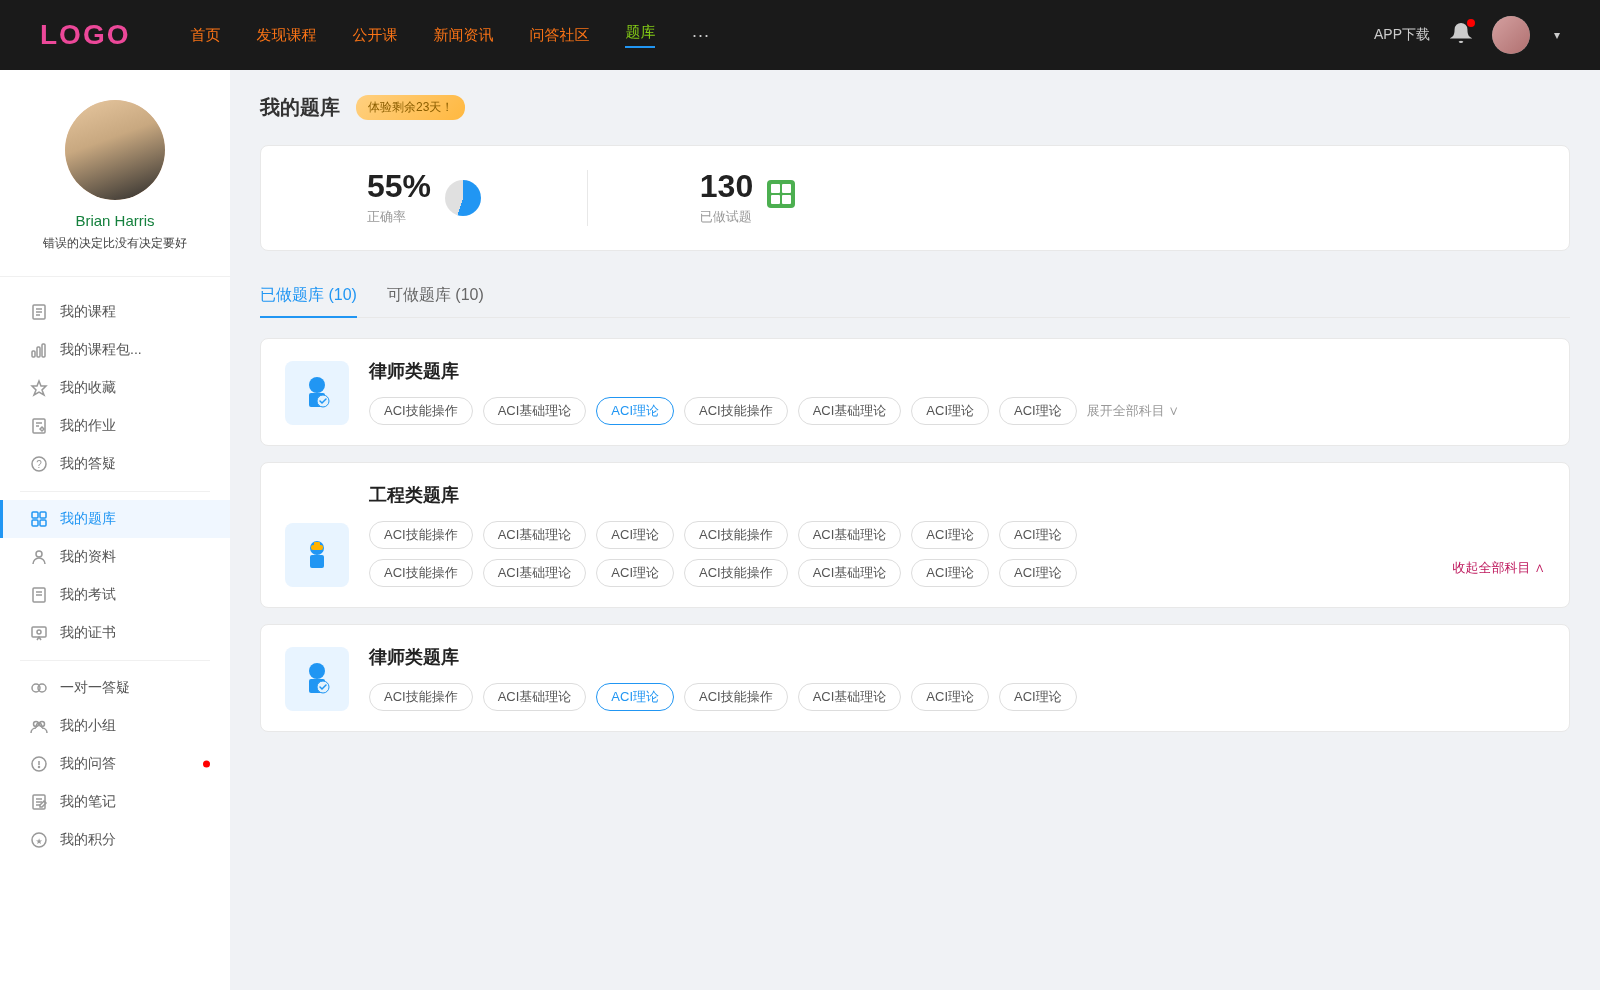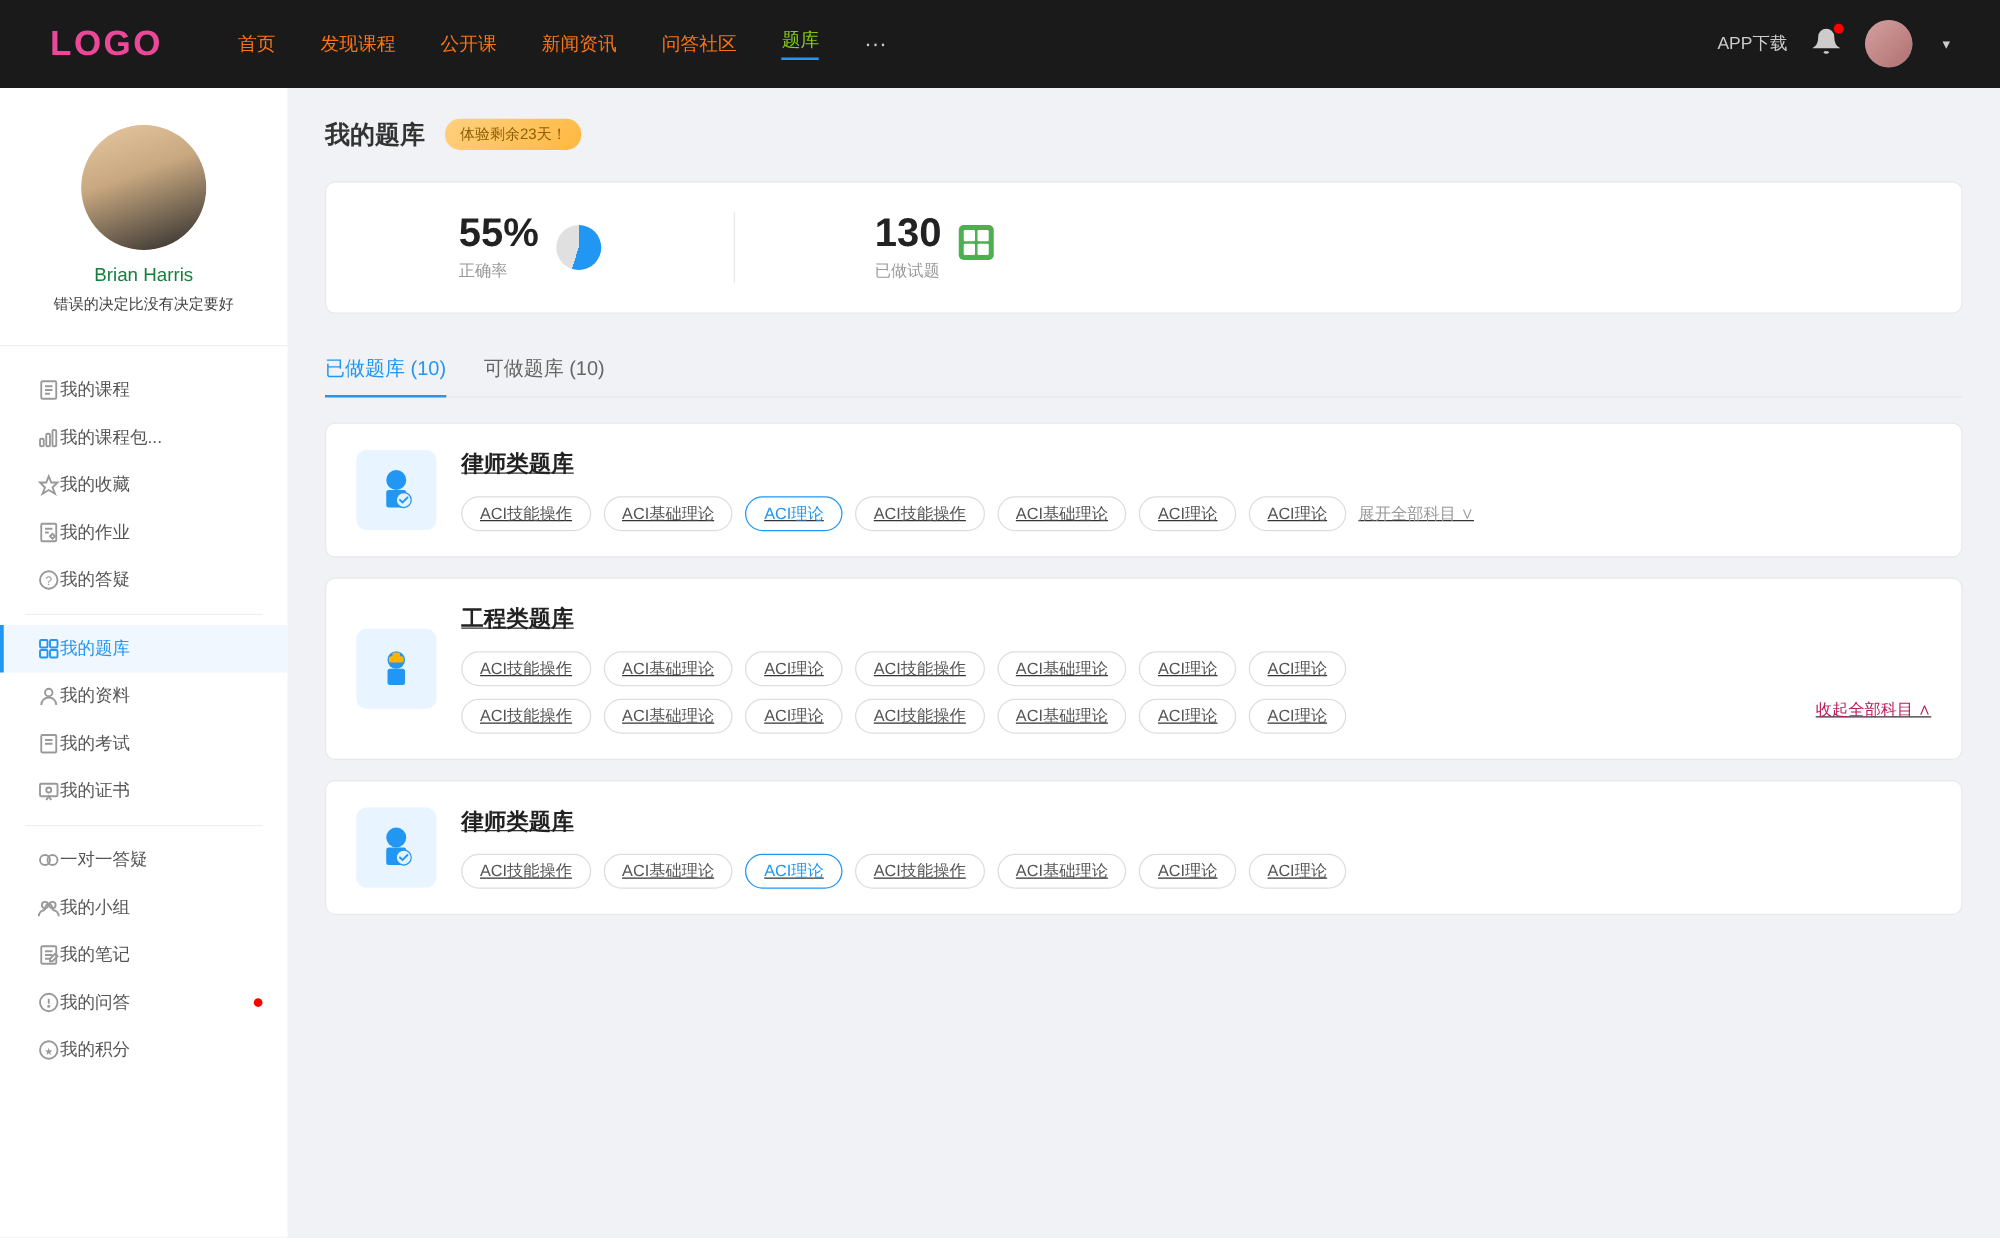--- a/index.html
+++ b/index.html
@@ -24,21 +24,21 @@
     
     .page-wrapper { margin-top: 70px; display: flex; min-height: calc(100vh - 70px); background: #f0f2f5; }
 
     
     .sidebar { width: 230px; background: white; padding: 30px 0; flex-shrink: 0; }
     .profile-section { display: flex; flex-direction: column; align-items: center; padding: 0 20px 24px; border-bottom: 1px solid #f0f0f0; }
     .profile-avatar { width: 100px; height: 100px; border-radius: 50%; background: linear-gradient(135deg, #e8c8a8, #c8a890); overflow: hidden; display: flex; align-items: center; justify-content: center; margin-bottom: 12px; }
     .profile-name { font-size: 15px; color: #15803d; font-weight: 500; margin-bottom: 6px; }
     .profile-motto { font-size: 12px; color: #404040; text-align: center; }
     .sidebar-menu { padding: 16px 0; }
-    .menu-item { display: flex; align-items: center; padding: 10px 30px; cursor: pointer; font-size: 14px; color: #555; position: relative; }
+    .menu-item { display: flex; align-items: center; padding: 10px 30px; cursor: pointer; font-size: 14px; color: #555; gap: 12px; position: relative; }
     .menu-item.active { color: #2196f3; background: #f0f7ff; }
     .menu-item.active::before { content: ''; position: absolute; left: 0; top: 0; bottom: 0; width: 3px; background: #2196f3; }
     .menu-icon { width: 18px; height: 18px; color: #999; flex-shrink: 0; }
     .menu-item.active .menu-icon { color: #2196f3; }
     .menu-dot { width: 7px; height: 7px; background: red; border-radius: 50%; position: absolute; right: 20px; top: 50%; transform: translateY(-50%); }
     .menu-divider { height: 1px; background: #f0f0f0; margin: 8px 20px; }
 
     
     .main-content { flex: 1; padding: 24px 30px; }
     .page-header { display: flex; align-items: center; gap: 16px; margin-bottom: 24px; }
@@ -54,21 +54,21 @@
     .stat-label { font-size: 13px; color: #999; }
     .stat-icon { width: 36px; height: 36px; flex-shrink: 0; }
 
     
     .tabs-row { display: flex; gap: 30px; margin-bottom: 20px; border-bottom: 1px solid #e8e8e8; }
     .tab { padding: 10px 0; font-size: 16px; cursor: pointer; color: #666; border-bottom: 2px solid transparent; margin-bottom: -1px; }
     .tab.active { color: #2196f3; border-bottom: 2px solid #2196f3; font-weight: 500; }
 
     
     .qbank-card { background: white; border: 1px solid #e8e8e8; border-radius: 8px; padding: 20px 24px; margin-bottom: 16px; }
-    .qbank-header { display: flex; align-items: center; gap: 20px; text-decoration: underline; }
+    .qbank-header { display: flex; align-items: flex-end; gap: 20px; }
     .qbank-icon-wrap { width: 64px; height: 64px; background: #e8f4ff; border-radius: 8px; display: flex; align-items: center; justify-content: center; flex-shrink: 0; }
     .qbank-info { flex: 1; }
     .qbank-title { font-size: 18px; font-weight: 600; color: #222; margin-bottom: 14px; }
     .qbank-tags { display: flex; flex-wrap: wrap; gap: 10px; align-items: center; }
     .tag { padding: 4px 14px; border: 1px solid #ddd; border-radius: 16px; font-size: 13px; color: #555; cursor: pointer; background: white; }
     .tag.active-tag { border-color: #2196f3; color: #2196f3; background: white; }
     .expand-link { color: #999; font-size: 13px; cursor: pointer; margin-left: auto; white-space: nowrap; }
     .qbank-tags-row2 { display: flex; flex-wrap: wrap; gap: 10px; margin-top: 10px; }
     .collapse-link { color: #be185d; font-size: 13px; cursor: pointer; margin-left: auto; white-space: nowrap; }
   </style>
@@ -232,43 +232,43 @@
               <circle cx="6" cy="7" r="2.5"></circle>
               <circle cx="12" cy="7" r="2.5"></circle>
               <path d="M1 16c0-2.8 2.2-5 5-5"></path>
               <path d="M17 16c0-2.8-2.2-5-5-5"></path>
               <path d="M6 11c0-2.8 1.3-5 3-5s3 2.2 3 5"></path>
             </svg>
         </span>
         <span>我的小组</span>
       </div>
 
+      <div class="menu-item" style="position:relative;">
+        <span class="menu-icon">
+          <svg viewBox="0 0 18 18" fill="none" stroke="currentColor" stroke-width="1.5">
+              <circle cx="9" cy="9" r="7"></circle>
+              <line x1="9" y1="6" x2="9" y2="10"></line>
+              <circle cx="9" cy="12" r="0.5" fill="currentColor"></circle>
+            </svg>
+        </span>
+        <span>我的问答</span>
+        <span class="menu-dot"></span>
+      </div>
+
       <div class="menu-item">
         <span class="menu-icon">
           <svg viewBox="0 0 18 18" fill="none" stroke="currentColor" stroke-width="1.5">
               <rect x="3" y="2" width="12" height="14" rx="1"></rect>
               <line x1="6" y1="6" x2="12" y2="6"></line>
               <line x1="6" y1="9" x2="12" y2="9"></line>
               <line x1="6" y1="12" x2="10" y2="12"></line>
               <path d="M10 12l4-4 2 2-4 4h-2v-2z"></path>
             </svg>
         </span>
         <span>我的笔记</span>
-      </div>
-
-      <div class="menu-item" style="position:relative;">
-        <span class="menu-icon">
-          <svg viewBox="0 0 18 18" fill="none" stroke="currentColor" stroke-width="1.5">
-              <circle cx="9" cy="9" r="7"></circle>
-              <line x1="9" y1="6" x2="9" y2="10"></line>
-              <circle cx="9" cy="12" r="0.5" fill="currentColor"></circle>
-            </svg>
-        </span>
-        <span>我的问答</span>
-        <span class="menu-dot"></span>
       </div>
 
       <div class="menu-item">
         <span class="menu-icon">
           <svg viewBox="0 0 18 18" fill="none" stroke="currentColor" stroke-width="1.5">
               <circle cx="9" cy="9" r="7"></circle>
               <text x="9" y="13" text-anchor="middle" font-size="8" fill="currentColor" stroke="none">★</text>
             </svg>
         </span>
         <span>我的积分</span>

